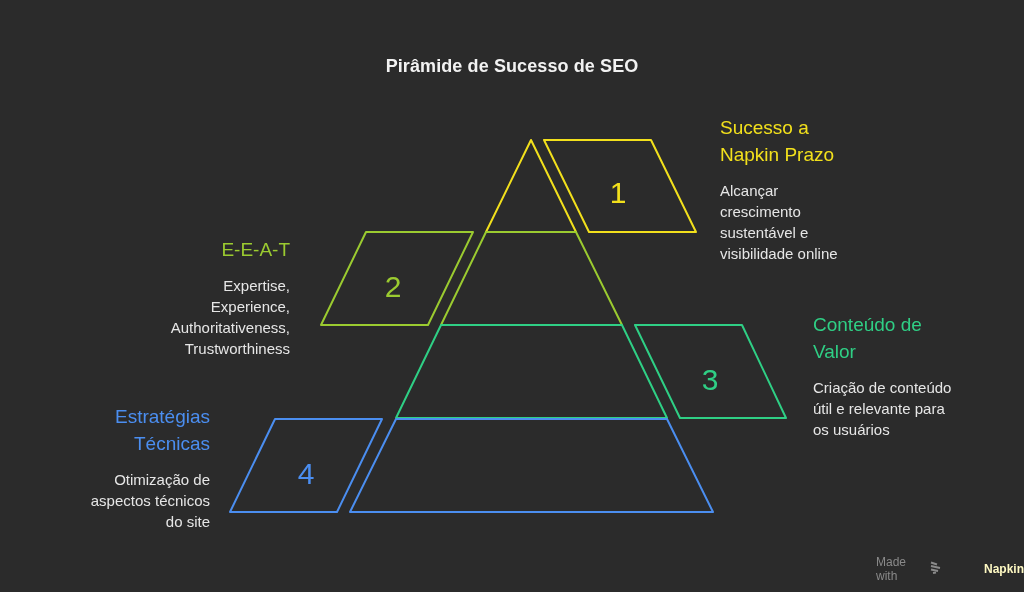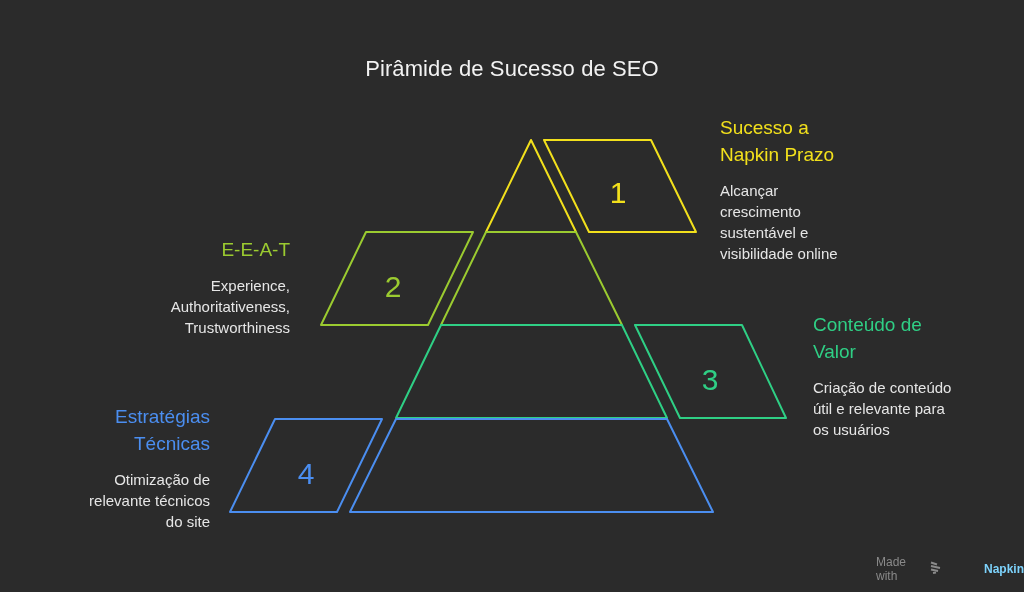--- a/index.html
+++ b/index.html
@@ -5,37 +5,37 @@
   html, body { margin: 0; padding: 0; }
   body {
     width: 1024px; height: 592px; overflow: hidden;
     background: #2b2b2b;
     position: relative;
     font-family: "Liberation Sans", "DejaVu Sans", sans-serif;
   }
   .title {
     position: absolute; left: 0; top: 56px; width: 1024px;
     text-align: center; color: #f2f2f2;
-    font-size: 22px; font-weight: normal; letter-spacing: 0.1px;
+    font-size: 18px; font-weight: bold; letter-spacing: 0.1px;
   }
   svg.diagram { position: absolute; left: 0; top: 0; }
   .num {
     font-family: "Liberation Sans", "DejaVu Sans", sans-serif;
     font-size: 30px;
   }
   .block { position: absolute; }
   .block .heading { font-size: 19px; line-height: 27px; }
   .block .desc { font-size: 15px; line-height: 21px; color: #e6e6e6; margin-top: 12px; }
   .right { text-align: left; }
   .left { text-align: right; }
   .footer {
     position: absolute; left: 876px; top: 555px;
     font-size: 12px; color: #8a8a8a; display: flex; align-items: center; 
   }
-  .footer .brand { font-weight: bold; color: #7dd3fc; padding-left: 42px; }
+  .footer .brand { font-weight: bold; color: #fef9c3; padding-left: 42px; }
 </style>
 </head>
 <body>
 
 <div class="title">Pirâmide de Sucesso de SEO</div>
 
 <svg class="diagram" width="1024" height="592" viewBox="0 0 1024 592">
 
   <polygon points="531,140 576,232 486,232" fill="none" stroke="#f2e01c" stroke-width="2" stroke-linejoin="round"></polygon>
   <polygon points="486,232 576,232 622,325 441,325" fill="none" stroke="#9bcb30" stroke-width="2" stroke-linejoin="round"></polygon>
@@ -64,20 +64,21 @@
     <div>sustentável e</div>
     <div>visibilidade online</div>
   </div>
 </div>
 
 <div class="block left" style="left:90px; top:216px; width:200px;margin-top:20px;">
   <div class="heading" style="color:#9bcb30;">
     <div>E-E-A-T</div>
   </div>
   <div class="desc">
+    <div>Expertise,</div>
     <div>Experience,</div>
     <div>Authoritativeness,</div>
     <div>Trustworthiness</div>
   </div>
 </div>
 
 <div class="block right" style="left:813px; top:311px; width:200px;">
   <div class="heading" style="color:#2fcf85;">
     <div>Conteúdo de</div>
     <div>Valor</div>
@@ -89,21 +90,21 @@
   </div>
 </div>
 
 <div class="block left" style="left:10px; top:403px; width:200px;">
   <div class="heading" style="color:#4b8ef0;">
     <div>Estratégias</div>
     <div>Técnicas</div>
   </div>
   <div class="desc">
     <div>Otimização de</div>
-    <div>relevante técnicos</div>
+    <div>aspectos técnicos</div>
     <div>do site</div>
   </div>
 </div>
 
 <div class="footer">
   <span>Made with</span>
   <span>
     <svg width="12" height="13" viewBox="0 0 12 13">
       <g fill="none" stroke="#8a8a8a" stroke-width="2">
         <line x1="1" y1="1.5" x2="7" y2="3.5"></line>

